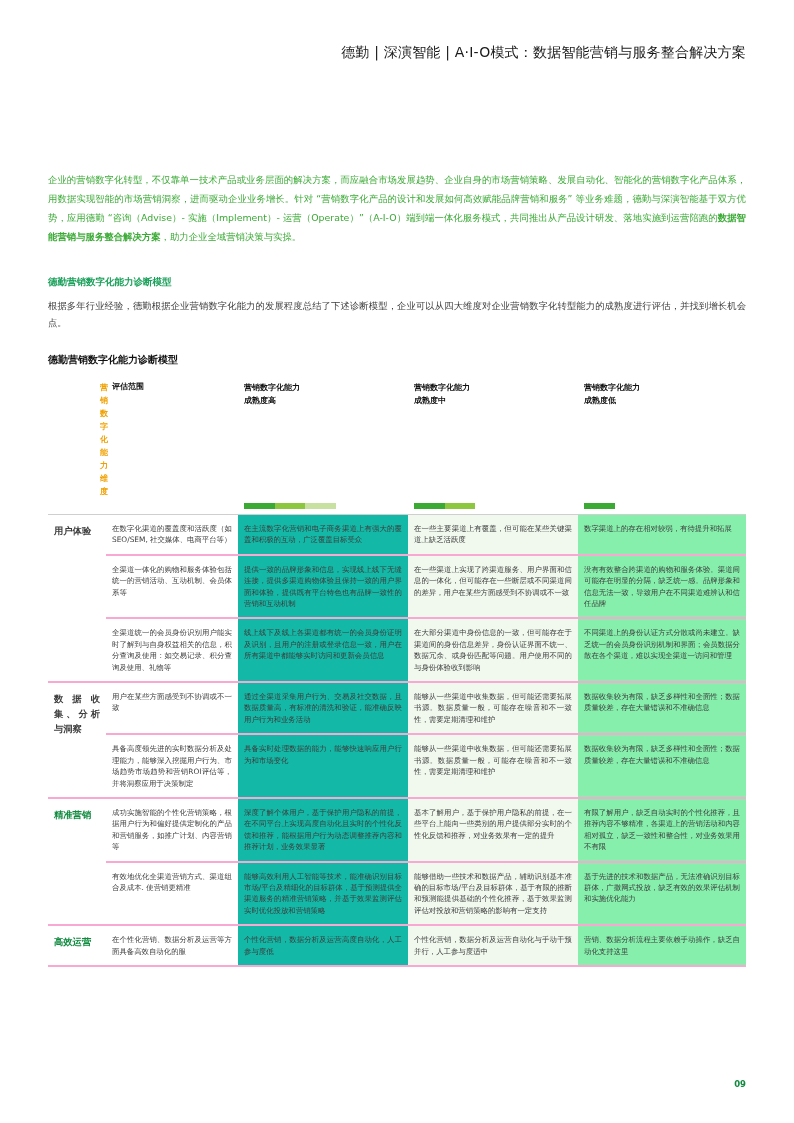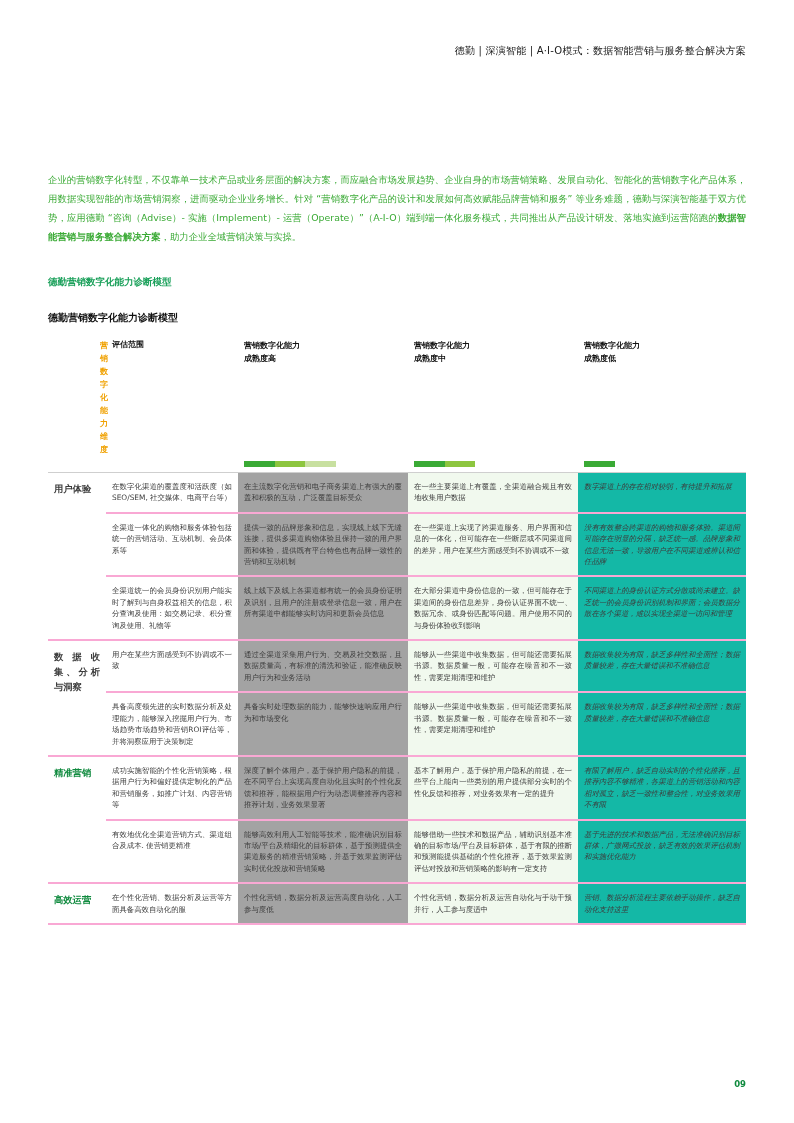--- a/index.html
+++ b/index.html
@@ -15,21 +15,21 @@
   }
   .page {
     position: relative;
     width: 794px; height: 1123px;
     padding: 0;
   }
   
   .header {
     position: absolute;
     top: 44px; right: 48px;
-    font-size: 10px;
+    font-size: 14px;
     color: #1a1a1a;
     letter-spacing: 0.2px;
     white-space: nowrap;
     margin-left: 12px;
   }
   
   .content {
     position: absolute;
     left: 48px; top: 170px;
     width: 698px;
@@ -120,23 +120,23 @@
     vertical-align: middle;
     background: #ffffff;
   }
   td.dim.green {
     color: #0f8a3e;
   }
   td.scope {
     font-size: 7.4px;
     color: #2d2d2d;
   }
-  td.high { background: #a3a3a3; }
+  td.high { background: #14b8a6; }
   td.mid  { background: #f1f9ee; }
-  td.low  { background: #14b8a6; font-style: italic; }
+  td.low  { background: #86efac; }
 
   tr.last td { border-bottom: 1px solid #bdbdbd; }
 
   
   .folio {
     position: absolute;
     right: 48px; bottom: 34px;
     font-size: 8.5px;
     font-weight: bold;
     color: #0f8a3e;
@@ -150,20 +150,21 @@
   <div class="header">德勤 | 深演智能 |  A·I-O模式：数据智能营销与服务整合解决方案</div>
 
   <div class="content">
 
     <p class="intro"><span>企业的营销数字化转型，不仅靠单一技术产品或业务层面的解决方案，而应融合市场发展趋势、企业自身的市场营销策略、发展自动化、智能化的营销数字化产品体系，用数据实现智能的市场营销洞察，进而驱动企业业务增长。针对 “营销数字化产品的设计和发展如何高效赋能品牌营销和服务” 等业务难题，德勤与深演智能基于双方优势，应用德勤 “咨询（Advise）- 实施（Implement）- 运营（Operate）”（A-I-O）端到端一体化服务模式，共同推出从产品设计研发、落地实施到运营陪跑的</span><b>数据智能营销与服务整合解决方案</b><span>，助力企业全域营销决策与实操。</span></p>
 
 
 
     <h3 class="sub-title">德勤营销数字化能力诊断模型</h3>
 
+    <p class="body-text">根据多年行业经验，德勤根据企业营销数字化能力的发展程度总结了下述诊断模型，企业可以从四大维度对企业营销数字化转型能力的成熟度进行评估，并找到增长机会点。</p>
 
     <h3 class="model-title">德勤营销数字化能力诊断模型</h3>
 
     <table class="matrix">
       <colgroup>
         <col class="c1">
           <col class="c2">
           <col class="c3">
           <col class="c4">
           <col class="c5">
@@ -205,21 +206,21 @@
             </div>
           </th>
         </tr>
       </thead>
       <tbody>
 
         <tr>
           <td class="dim" rowspan="3">用户体验</td>
           <td class="scope">在数字化渠道的覆盖度和活跃度（如SEO/SEM, 社交媒体、电商平台等）</td>
           <td class="high">在主流数字化营销和电子商务渠道上有强大的覆盖和积极的互动，广泛覆盖目标受众</td>
-          <td class="mid">在一些主要渠道上有覆盖，全渠道融合规且有效地收集用户数据</td>
+          <td class="mid">在一些主要渠道上有覆盖，但可能在某些关键渠道上缺乏活跃度</td>
           <td class="low">数字渠道上的存在相对较弱，有待提升和拓展</td>
         </tr>
         <tr>
           <td class="scope">全渠道一体化的购物和服务体验包括统一的营销活动、互动机制、会员体系等</td>
           <td class="high">提供一致的品牌形象和信息，实现线上线下无缝连接，提供多渠道购物体验且保持一致的用户界面和体验，提供既有平台特色也有品牌一致性的营销和互动机制</td>
           <td class="mid">在一些渠道上实现了跨渠道服务、用户界面和信息的一体化，但可能存在一些断层或不同渠道间的差异，用户在某些方面感受到不协调或不一致</td>
           <td class="low">没有有效整合跨渠道的购物和服务体验。渠道间可能存在明显的分隔，缺乏统一感。品牌形象和信息无法一致，导致用户在不同渠道难辨认和信任品牌</td>
         </tr>
         <tr>
           <td class="scope">全渠道统一的会员身份识别用户能实时了解到与自身权益相关的信息，积分查询及使用：如交易记录、积分查询及使用、礼物等</td>

